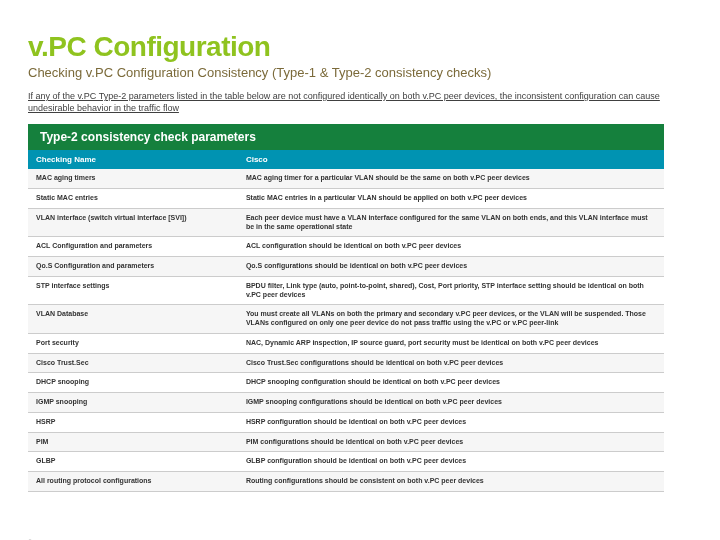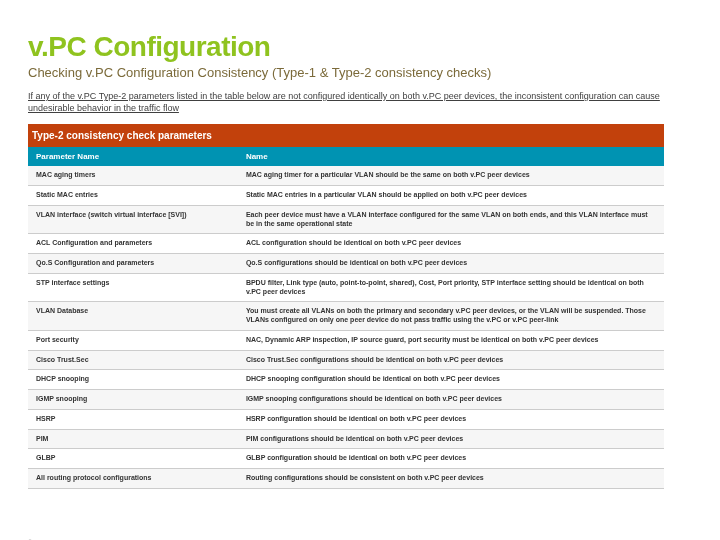--- a/index.html
+++ b/index.html
@@ -3,21 +3,21 @@
 <meta charset="utf-8">
 <style>
   * { margin: 0; padding: 0; box-sizing: border-box; }
   html, body { width: 720px; height: 540px; font-family: Arial, Helvetica, sans-serif; background: #fff; }
   .slide { width: 692px; height: 540px; padding: 18px 28px 10px 28px; position: relative; margin-top: 13px; }
   .title { font-size: 28px; font-weight: 700; color: #8fc31f; letter-spacing: -0.5px; }
   .subtitle { font-size: 13px; font-weight: 400; color: #7b6a3a; margin-top: 2px; }
   .intro { font-size: 9px; color: #404040; margin-top: 10px; line-height: 1.35; max-width: 660px; text-decoration: underline; }
   .table-wrap { margin-top: 10px; }
   table { width: 100%; border-collapse: collapse; font-size: 7px; table-layout: fixed; }
-  .section-hdr td { background: #c2410c; color: #fff; font-weight: 700; padding: 6px 4px; font-size: 10px; }
+  .section-hdr td { background: #15803d; color: #fff; font-weight: 700; padding: 6px 12px; font-size: 12px; }
   .col-hdr td { background: #0093b2; color: #fff; font-weight: 700; padding: 5px 8px; font-size: 8px; }
   tbody tr td { padding: 5px 8px; vertical-align: top; border-bottom: 1px solid #ccc; color: #333; font-weight: 700; line-height: 1.25; }
   tbody tr:nth-child(odd) td { background: #f6f6f6; }
   tbody tr:nth-child(even) td { background: #ffffff; }
   col.c1 { width: 33%; }
   col.c2 { width: 67%; }
   .footer { position: absolute; bottom: 8px; left: 28px; right: 28px; display: flex; justify-content: space-between; font-size: 5.5px; color: #888; }
 </style>
 </head>
 <body>
@@ -31,22 +31,22 @@
     <table>
       <colgroup>
           <col class="c1">
           <col class="c2">
         </colgroup>
       <thead>
         <tr class="section-hdr">
           <td colspan="2">Type-2 consistency check parameters</td>
         </tr>
         <tr class="col-hdr">
-          <td>Parameter Name</td>
-          <td>Name</td>
+          <td>Checking Name</td>
+          <td>Cisco</td>
         </tr>
       </thead>
       <tbody id="rows">
           <tr>
             <td>MAC aging timers</td>
             <td>MAC aging timer for a particular VLAN should be the same on both v.PC peer devices</td>
           </tr>
           <tr>
             <td>Static MAC entries</td>
             <td>Static MAC entries in a particular VLAN should be applied on both v.PC peer devices</td>

